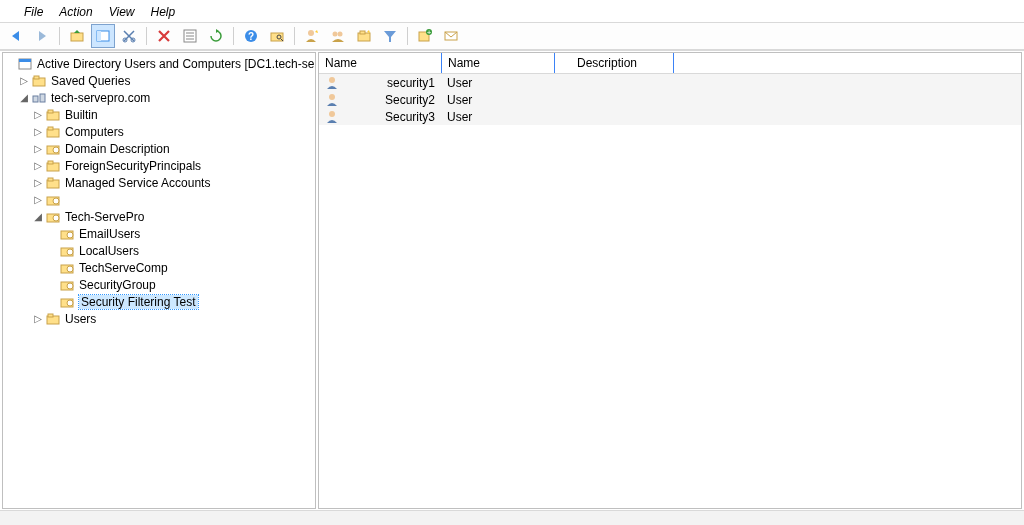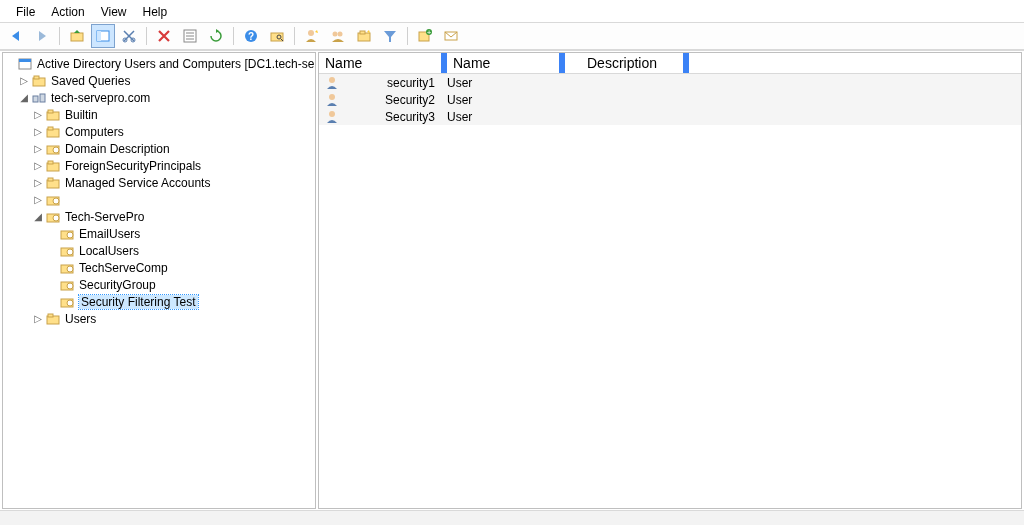--- a/index.html
+++ b/index.html
@@ -10,23 +10,24 @@
     font-family: "Segoe UI", Tahoma, sans-serif;
     font-size: 12px;
     color: #000;
     background: #fff;
     overflow: hidden;
   }
   .menubar {
     display: flex;
     align-items: center;
     height: 20px;
-    padding: 2px 8px 0;
+    padding: 2px 16px 0;
     border-bottom: 1px solid #d9d9d9;
     background: #fff;
+    font-style: italic;
   }
   .menubar .item {
     padding: 2px 8px;
     cursor: default;
   }
   .toolbar {
     display: flex;
     align-items: center;
     height: 24px;
     padding: 1px 4px;
@@ -76,23 +77,23 @@
     flex-direction: column;
   }
   .list-header {
     display: flex;
     border-bottom: 1px solid #d9d9d9;
     background: #fff;
     height: 20px;
     align-items: stretch;
   }
   .list-header .col {
-    border-right: 6px solid #3b82f6;
+    border-right: 1px solid #3b82f6;
     padding: 2px 6px;
-    font-size: 14px;
+    font-size: 12px;
     cursor: default;
     display: flex;
     align-items: center;
   }
   .col-name { width: 110px; }
   .col-type { width: 100px; }
   .col-desc { width: 90px; margin-left: 16px; }
   .list-body { flex: 1; overflow: auto; }
   .list-row {
     display: flex;

